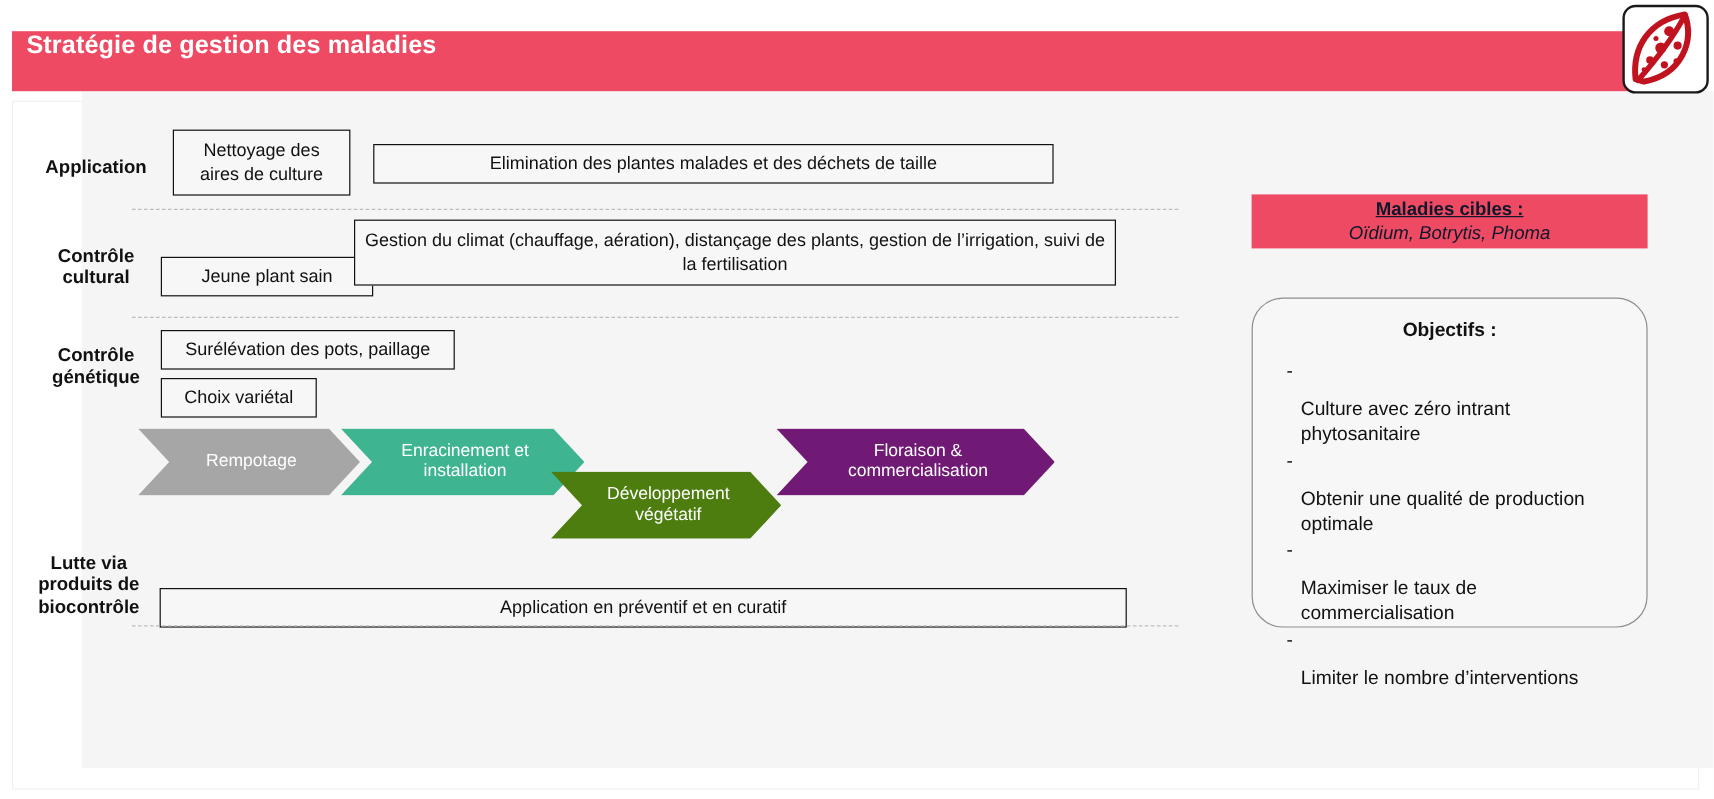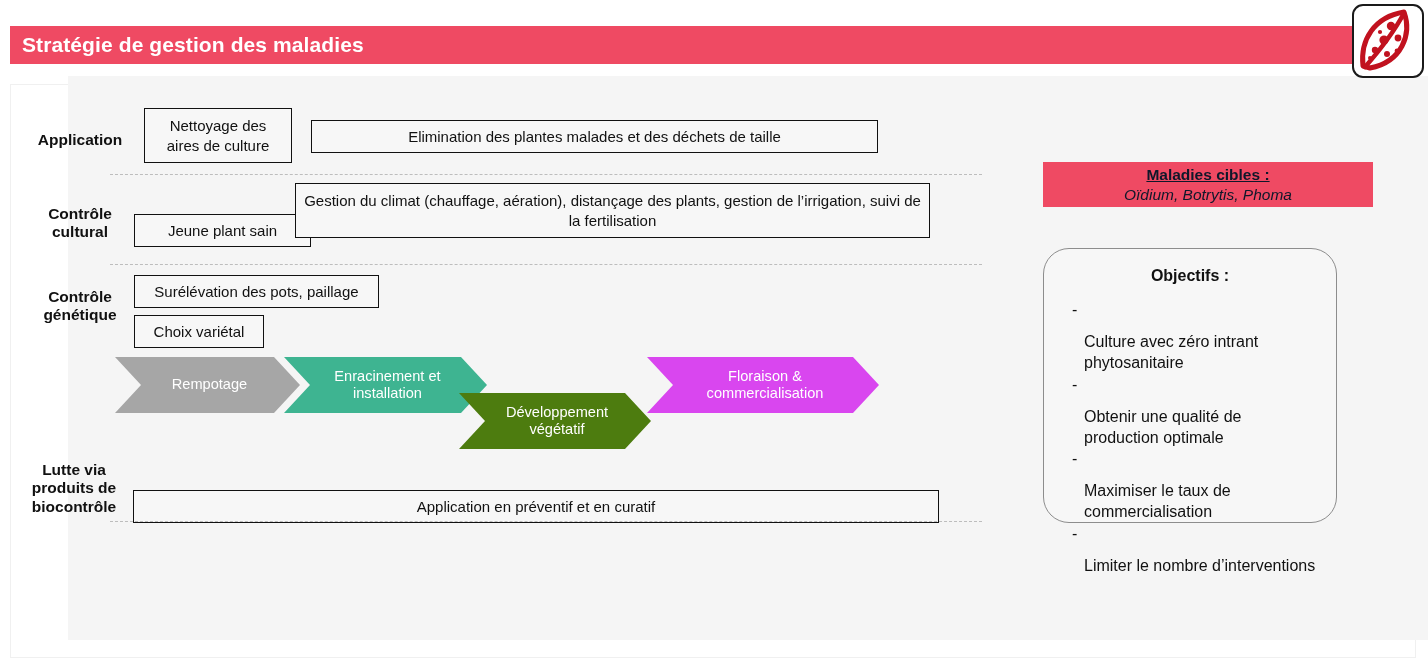--- a/index.html
+++ b/index.html
@@ -34,24 +34,24 @@
     height: 564px;
     background: #f5f5f5;
   }
 
   
   .title-bar {
     position: absolute;
     left: 10px;
     top: 26px;
     width: 1408px;
-    height: 38px;
+    height: 50px;
     background: #ef4a63;
     display: flex;
-    align-items: center;
+    align-items: flex-start;
   }
   .title-text {
     color: #ffffff;
     font-size: 21px;
     font-weight: bold;
     padding-left: 12px;
     letter-spacing: 0.1px;
     white-space: nowrap;
   }
 
@@ -163,21 +163,21 @@
     font-size: 15.5px;
     font-style: italic;
     line-height: 1.25;
   }
 
   
   .objectifs {
     position: absolute;
     left: 1043px;
     top: 248px;
-    width: 294px;
+    width: 330px;
     height: 275px;
     background: #f7f7f7;
     border: 1.3px solid #8d8d8d;
     border-radius: 26px;
     box-sizing: border-box;
     padding: 12px 18px 10px 18px;
   }
   .objectifs-title {
     text-align: center;
     font-size: 16px;
@@ -240,21 +240,21 @@
 
 <div class="row-label" style="left:20px; top:288px; width:120px;">Contrôle
 génétique</div>
 <div class="obox" style="left:134px; top:275px; width:245px; height:33px;">Surélévation des pots, paillage</div>
 <div class="obox" style="left:134px; top:315px; width:130px; height:33px;">Choix variétal</div>
 
 <div class="chev-row">
   <div class="chev chev-first" style="left:0px; width:185px; background:#a6a6a6;">Rempotage</div>
   <div class="chev chev-mid" style="left:169px; width:203px; background:#3eb491;">Enracinement et installation</div>
   <div class="chev chev-mid" style="left:344px; width:192px; background:#4d7c0f;margin-top:36px;">Développement végétatif</div>
-  <div class="chev chev-mid" style="left:532px; width:232px; background:#d946ef;">Floraison &amp; commercialisation</div>
+  <div class="chev chev-mid" style="left:532px; width:232px; background:#701a75;">Floraison &amp; commercialisation</div>
 </div>
 
 <div class="row-label" style="left:14px; top:461px; width:120px;">Lutte via
 produits de
 biocontrôle</div>
 <div class="obox" style="left:133px; top:490px; width:806px; height:33px;">Application en préventif et en curatif</div>
 <div class="dash-sep" style="top:521px;"></div>
 
 <div class="maladies">
   <div class="maladies-title">Maladies cibles :</div>

